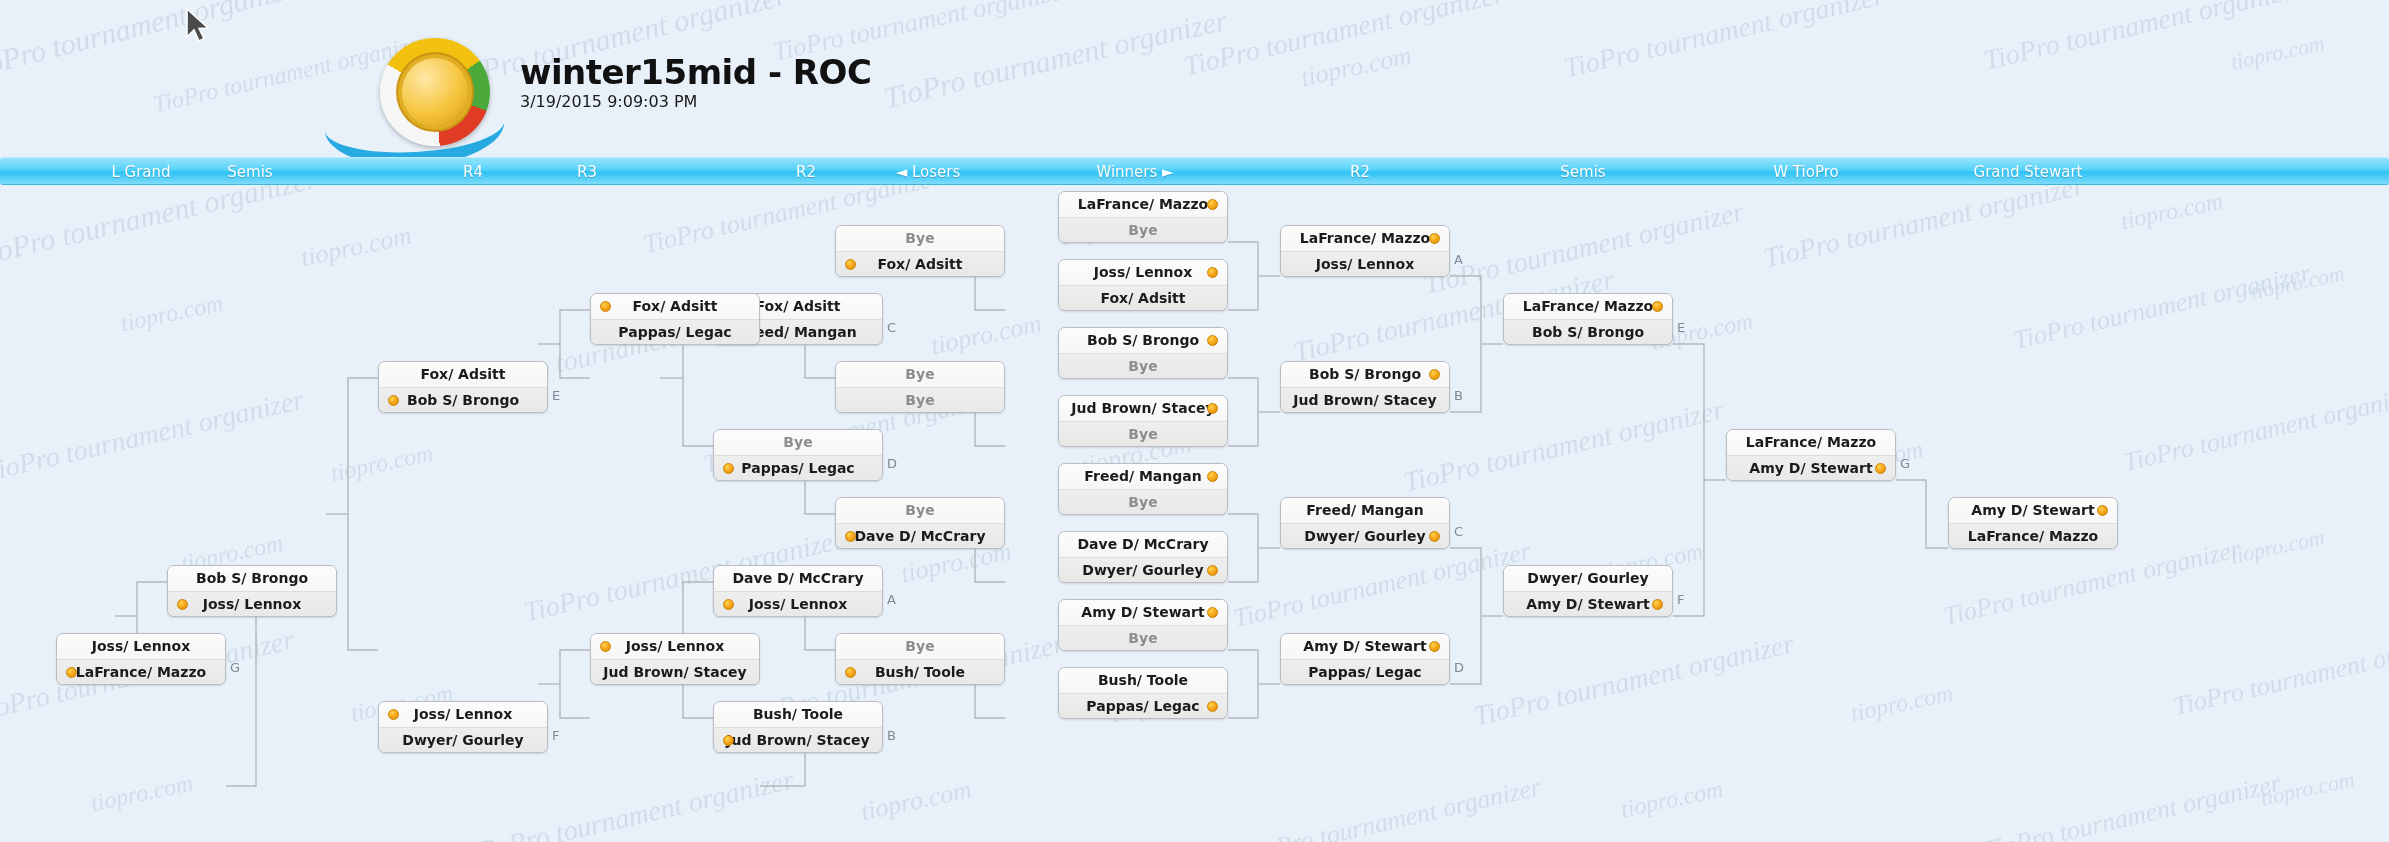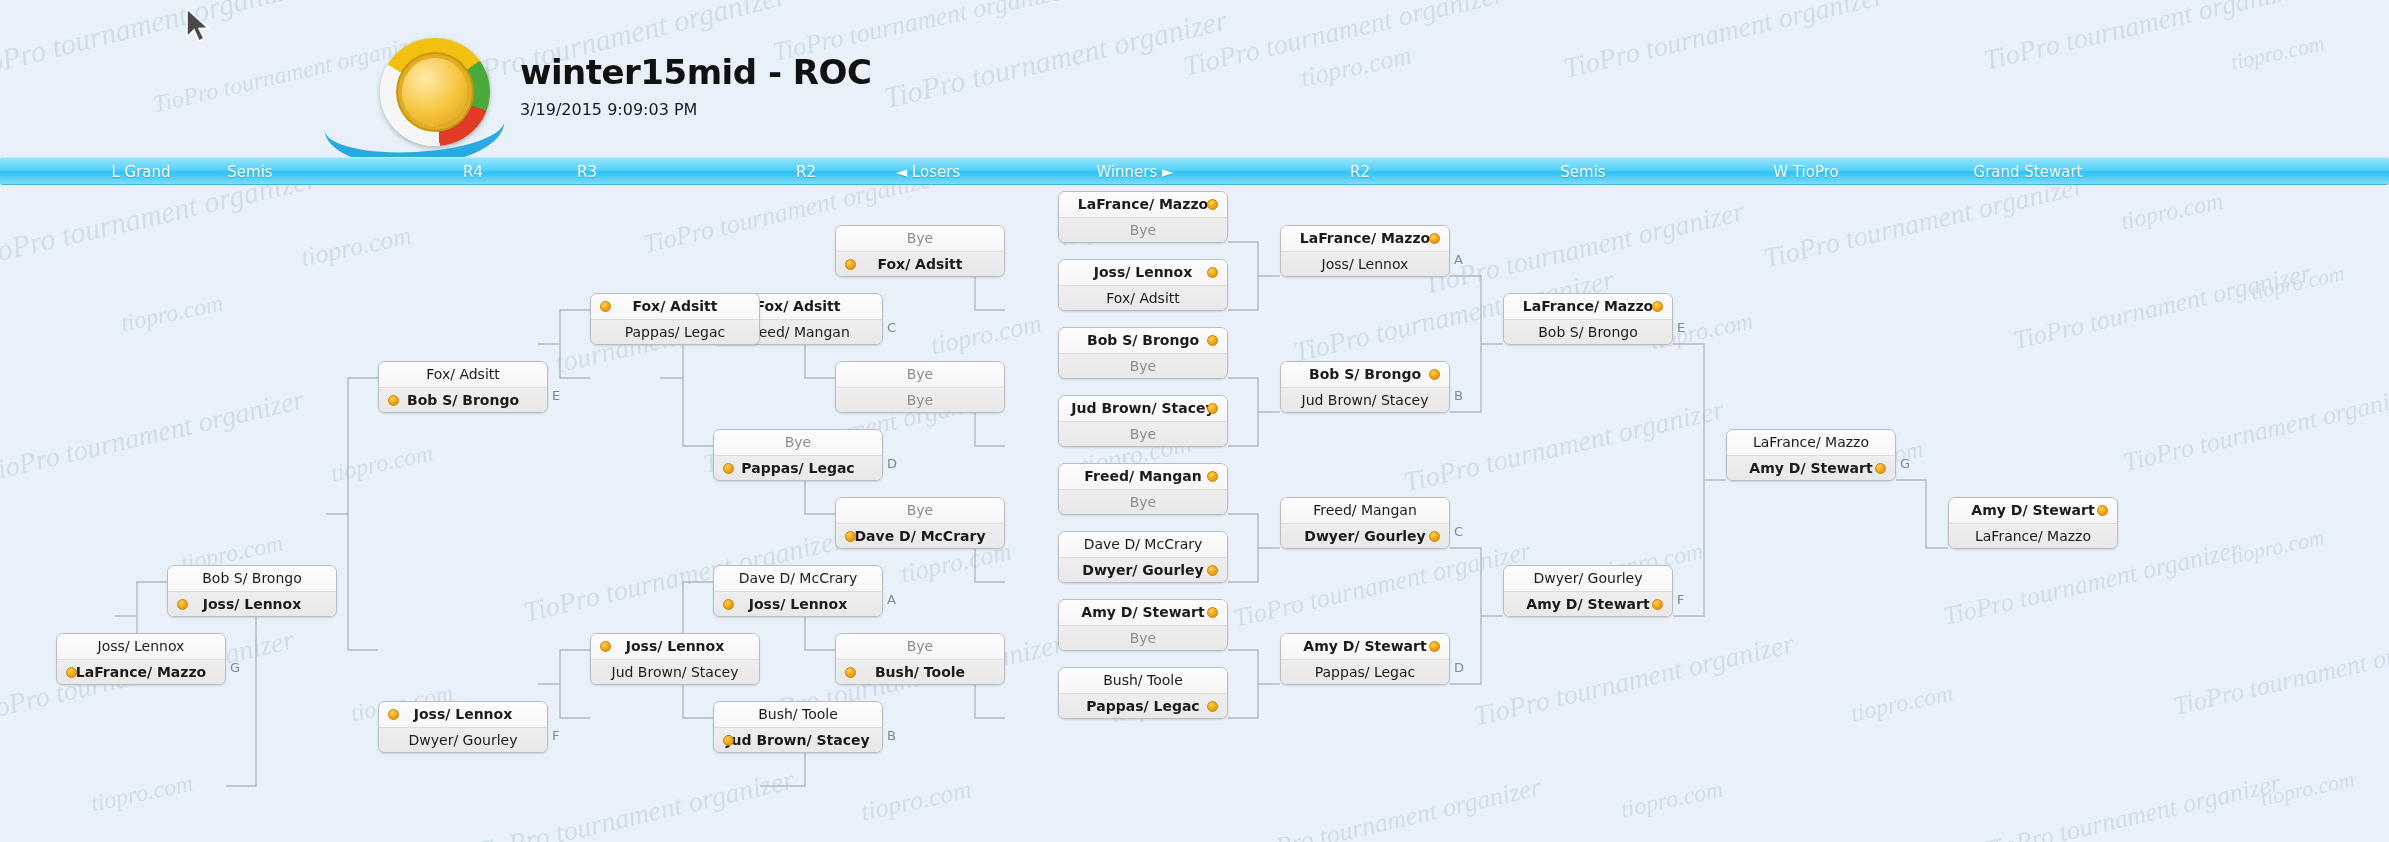--- a/index.html
+++ b/index.html
@@ -59,21 +59,21 @@
     border-radius:0 0 120px 120px/0 0 54px 54px;
     transform:rotate(-3deg);
   }
   #logo .cursor { position:absolute; left:160px; top:-14px; }
 
   #title-block { position:absolute; left:520px; top:52px; }
   #title-block .ttl {
     font-size:34px; font-weight:bold; color:#111;
     font-family:"DejaVu Sans", sans-serif; letter-spacing:-.5px;
   }
-  #title-block .dt { margin-top:8px; font-size:16px; color:#1a1a1a;
+  #title-block .dt { margin-top:0; font-size:16px; color:#1a1a1a;
     font-family:"DejaVu Sans", sans-serif; }
 
   
   #roundbar {
     position:absolute; left:0; top:157px; width:2389px; height:28px;
     background:linear-gradient(180deg,#97e4fb 0%,#55d2fa 45%,#2ec2f3 55%,#7fdcfb 100%);
     border-top:1px solid #bfeaff; border-bottom:1px solid #41b6dd;
     border-radius:3px;
     z-index:2;
   }
@@ -102,20 +102,21 @@
   }
   .match .slot {
     position:relative;
     height:25px; line-height:25px;
     font-size:14px;
     font-family:"DejaVu Sans", sans-serif;
     text-align:center;
     color:#1b1b1b;
     white-space:nowrap;
     overflow:hidden;
+    font-weight:bold;
   }
   .match .slot.top { background:linear-gradient(180deg,#fcfcfc 0%,#f6f6f6 100%); }
   .match .slot.bot { background:linear-gradient(180deg,#eeeeee 0%,#e8e8e8 100%);
                      border-top:1px solid #dcdcdc; }
   .match .slot.bye { color:#8d8d8d; }
   .match .slot.win { font-weight:bold; }
   .match .slot .dot {
     position:absolute; top:7px;
     width:11px; height:11px; border-radius:50%;
     background:radial-gradient(circle at 35% 30%, #ffd34d 0%, #f4a214 55%, #dd8c05 100%);

